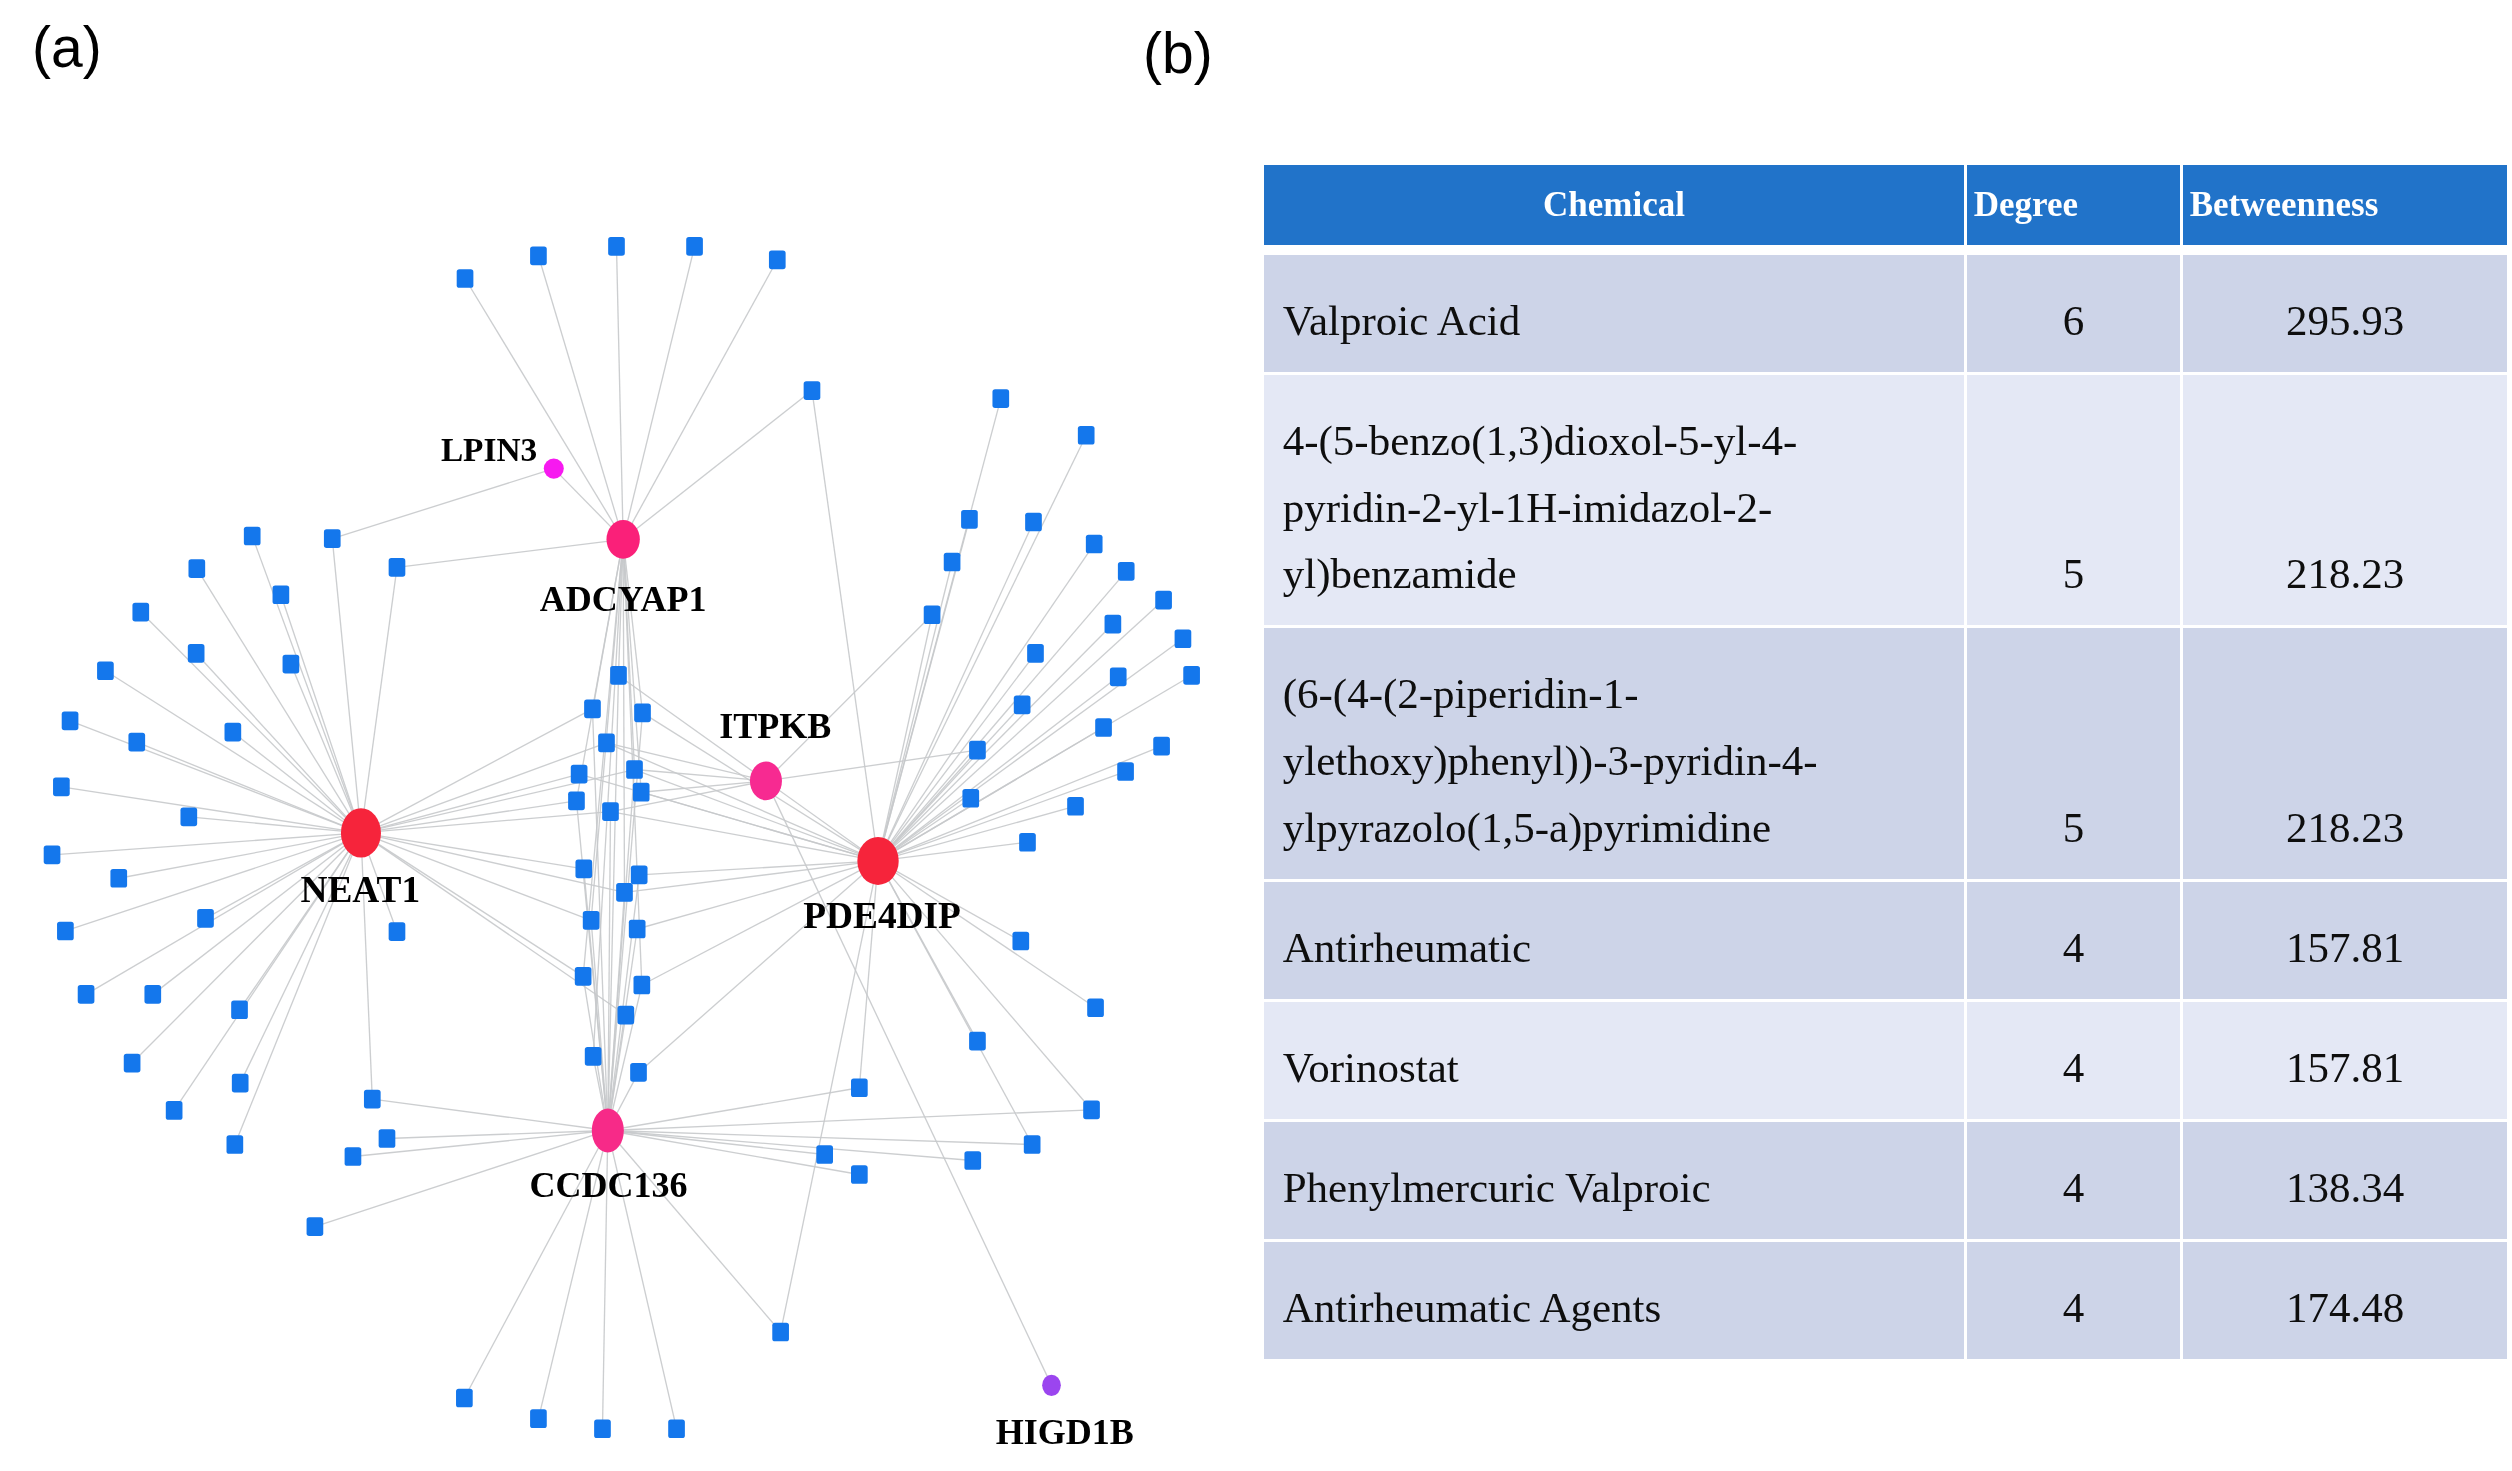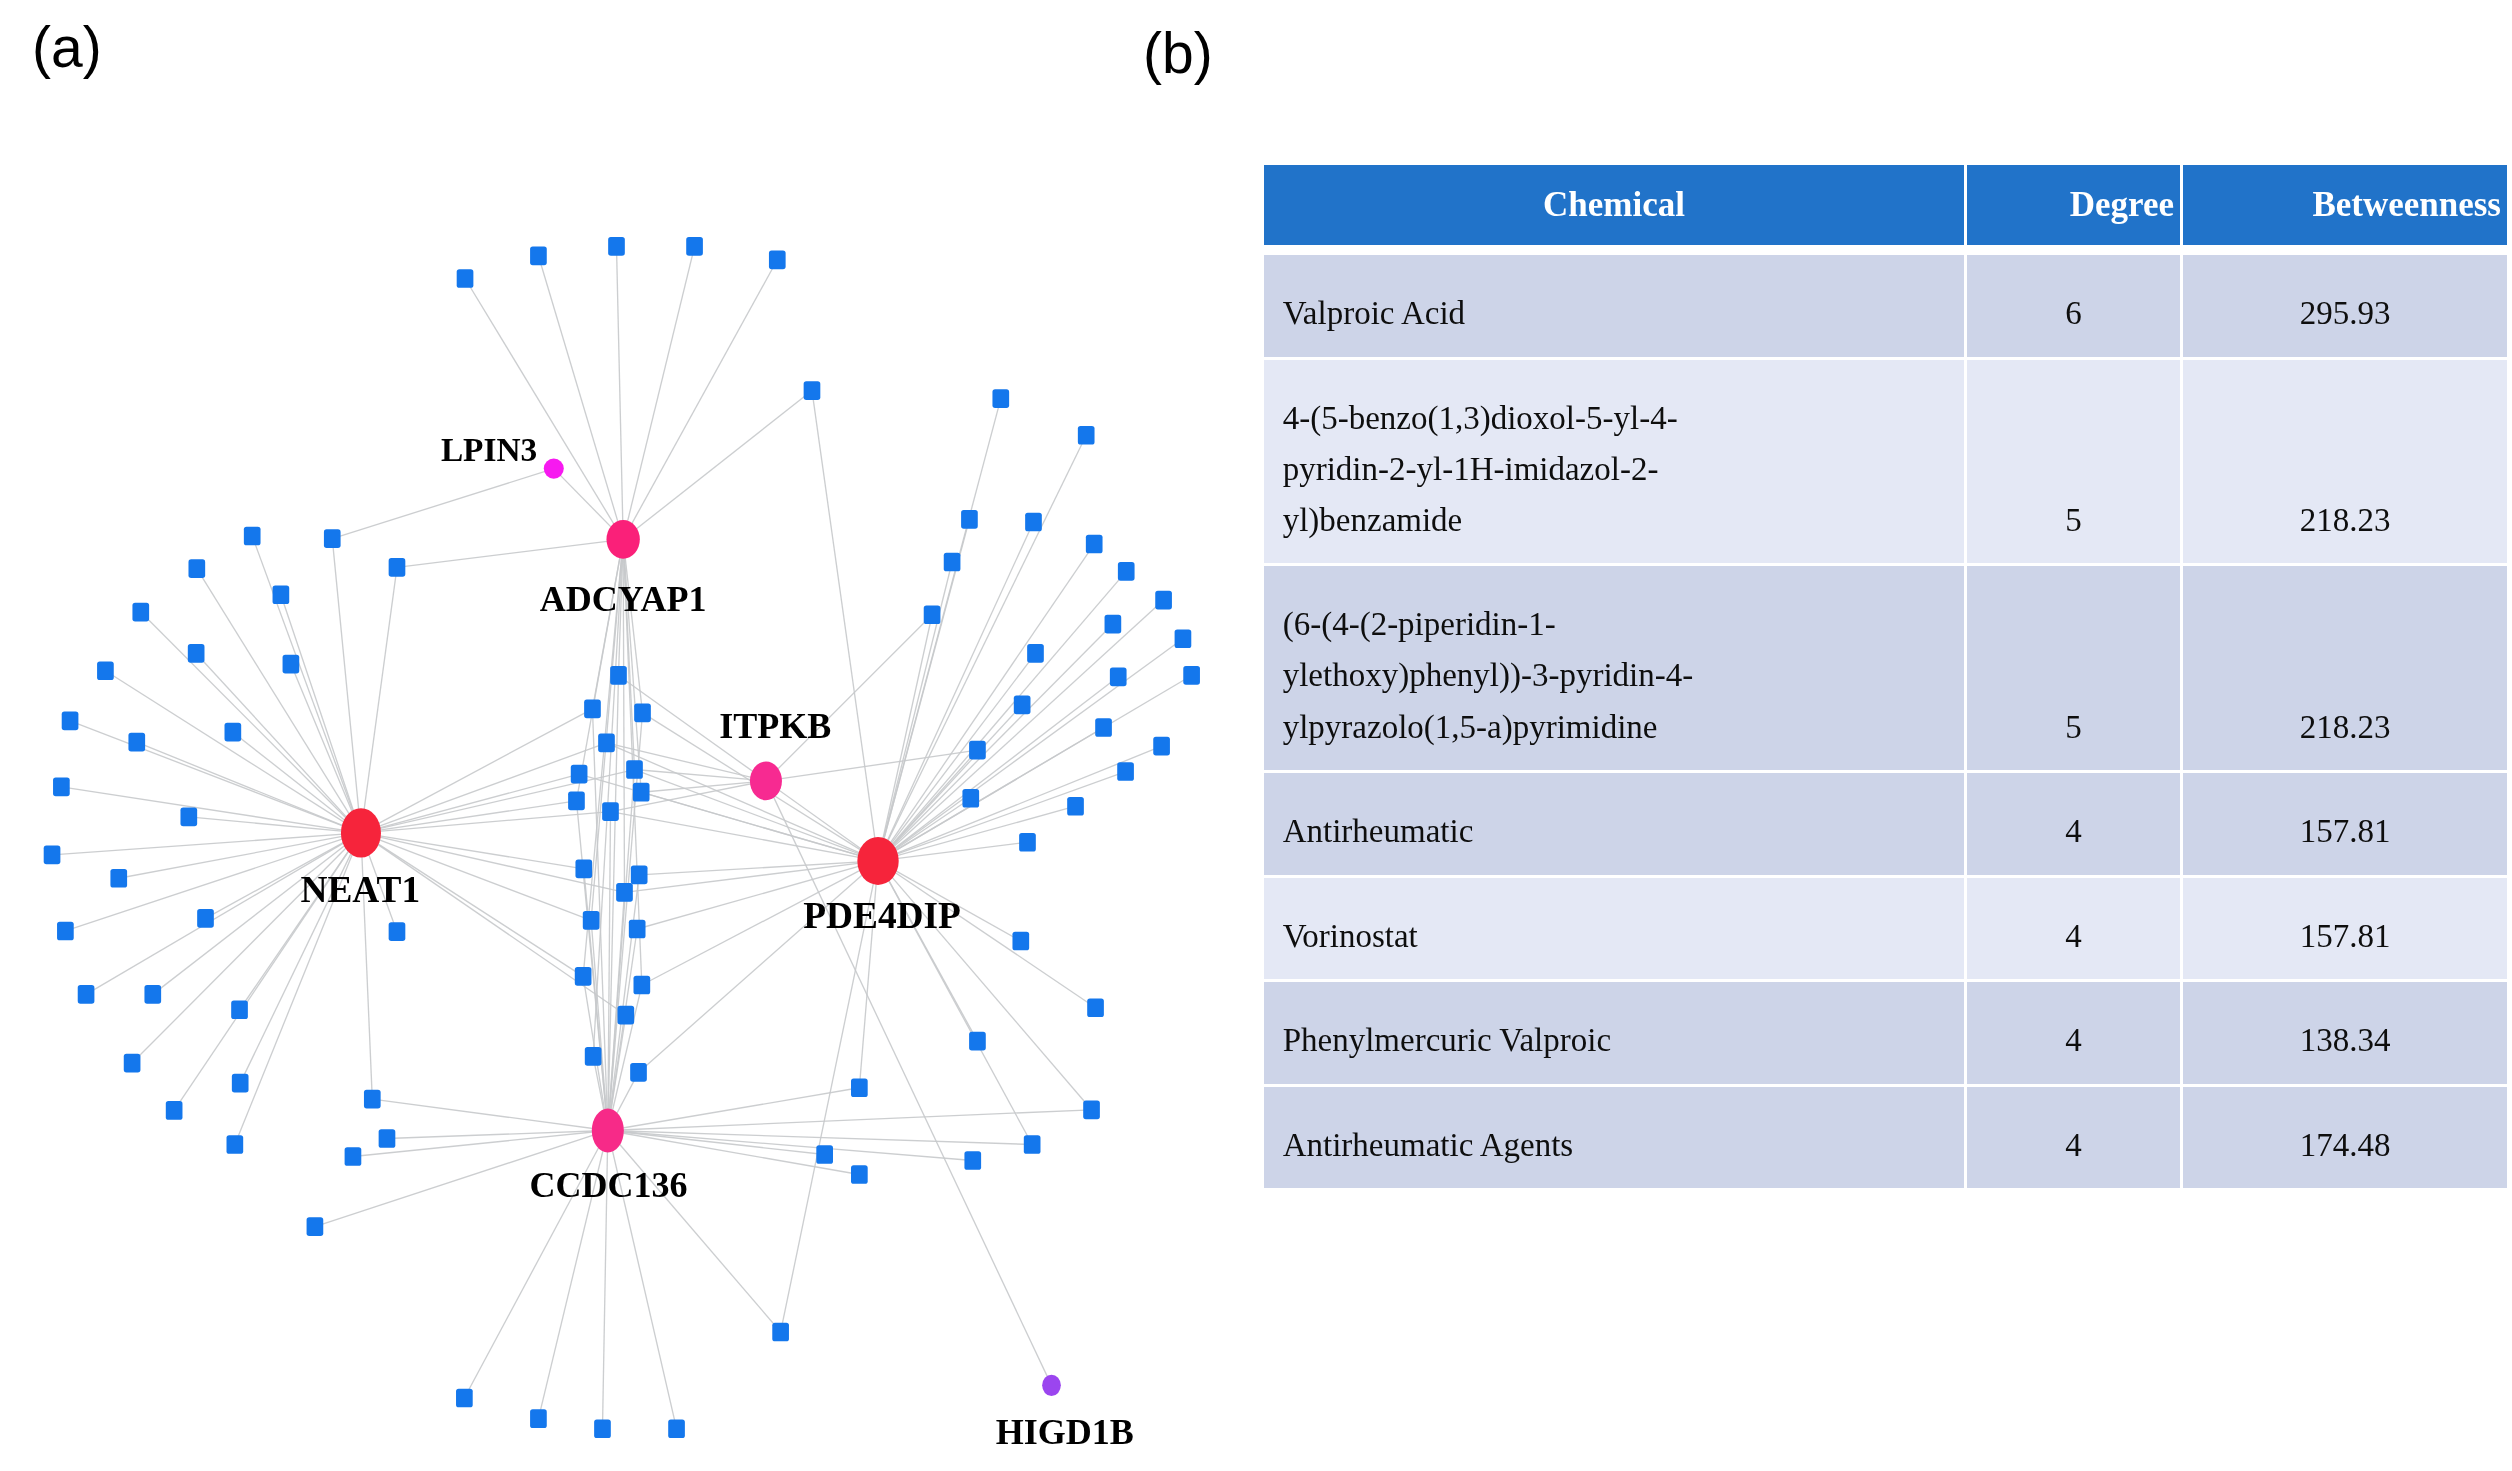--- a/index.html
+++ b/index.html
@@ -20,23 +20,23 @@
   }
   #chem-table col.c1{width:703px;}
   #chem-table col.c2{width:216px;}
   #chem-table col.c3{width:327px;}
   #chem-table th{
     background:var(--hdr,#2173c9);color:#fff;
     font-size:35px;font-weight:bold;text-align:center;
     padding:20px 18.7px 20px 18.7px;border:3.3px solid #fff;
     border-bottom:10.7px solid #fff;
   }
-  #chem-table th.num{text-align:right;padding-left:6.7px;padding-right:6px;}
+  #chem-table th.num{text-align:left;padding-left:6.7px;padding-right:6px;}
   #chem-table td{
-    font-size:33px;color:#0e0e0e;line-height:1.55;
+    font-size:43px;color:#0e0e0e;line-height:1.55;
     vertical-align:bottom;padding:33px 18.7px 17.4px 18.7px;
     border:3.3px solid #fff;white-space:pre-line;text-align:left;
   }
   #chem-table td.num{text-align:center;}
   #chem-table tr.dark td{background:var(--row-dark,#cdd4e8);}
   #chem-table tr.light td{background:var(--row-light,#e4e8f5);margin-top:44px;}
 </style>
 </head>
 <body>
 

